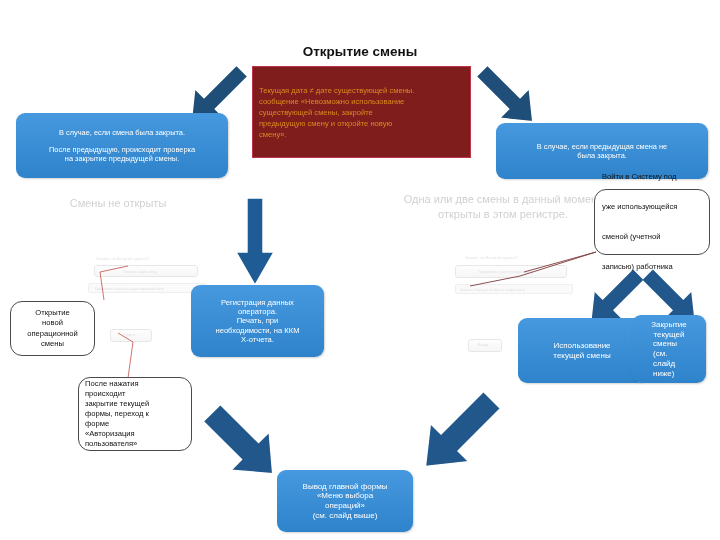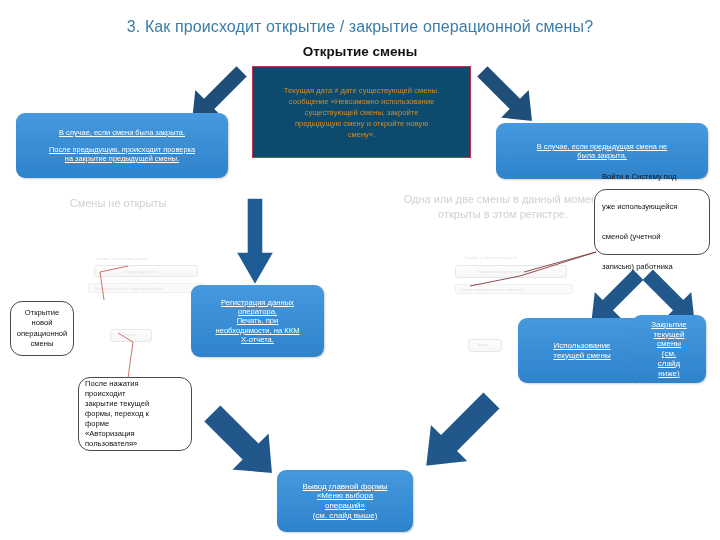--- a/index.html
+++ b/index.html
@@ -32,41 +32,40 @@
     font-weight:bold;
     color:#111111;
   }
 
   
   .bluebox{
     background:#3D91D8;
     background:linear-gradient(to bottom,#4699DE 0%,#2F83CB 100%);
     border-radius:9px;
     color:#ffffff;
-    text-align:center;
+    text-align:left;
     display:flex;
     flex-direction:column;
     justify-content:center;
     align-items:center;
     box-sizing:border-box;
     line-height:1.22;
     box-shadow:1px 1px 2px rgba(0,0,0,.18);
-    text-decoration:underline;
   }
   .bluebox p{margin:0;}
   .bluebox .gap{height:8px;}
 
   
   #center-note{
     left:252px; top:66px; width:219px; height:92px;
     border:1px solid #C0314B;
-    background:#0c4a6e;
+    background:#7f1d1d;
     color:#D98B1E;
     font-size:7.6px;
-    text-align:center;
+    text-align:left;
     line-height:1.45;
     display:flex;
     align-items:center;
     justify-content:center;
     box-sizing:border-box;
     padding:3px 6px;
   }
   #center-note .inner{width:100%;}
 
   
@@ -257,33 +256,32 @@
     <p>(см. слайд выше)</p>
   </div>
 
   <div class="abs callout" style="left:594px;top:189px;width:116px;height:66px;padding:5px 7px;text-align:left;gap:20px;">
     <p>Войти в Систему под</p>
     <p>уже использующейся</p>
     <p>сменой (учетной</p>
     <p>записью) работника</p>
   </div>
 
-  <div class="abs callout" style="left:10px;top:301px;width:64px;height:55px;padding:4px 5px;text-align:center;">
+  <div class="abs callout" style="left:10px;top:301px;width:85px;height:55px;padding:4px 5px;text-align:center;">
     <p>Открытие</p>
     <p>новой</p>
     <p>операционной</p>
     <p>смены</p>
   </div>
 
   <div class="abs callout" style="left:78px;top:377px;width:114px;height:74px;padding:4px 6px;text-align:left;">
     <p>После нажатия</p>
     <p>происходит</p>
     <p>закрытие текущей</p>
     <p>формы, переход к</p>
     <p>форме</p>
     <p>«Авторизация</p>
     <p>пользователя»</p>
   </div>
 
-  <div class="abs" id="slide-title">3. Как происходит открытие / закрытие операционной смены?</div>
   <div class="abs" id="section-title">Открытие смены</div>
 
 </div>
 
 </body></html>

